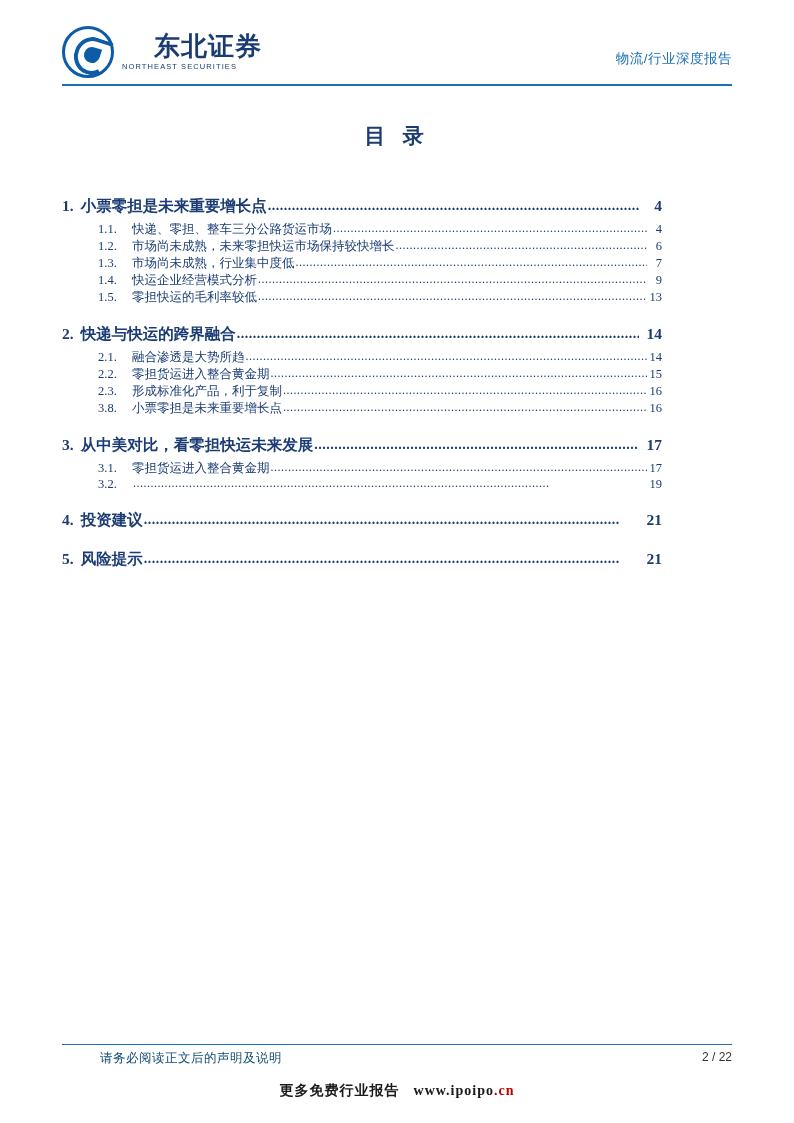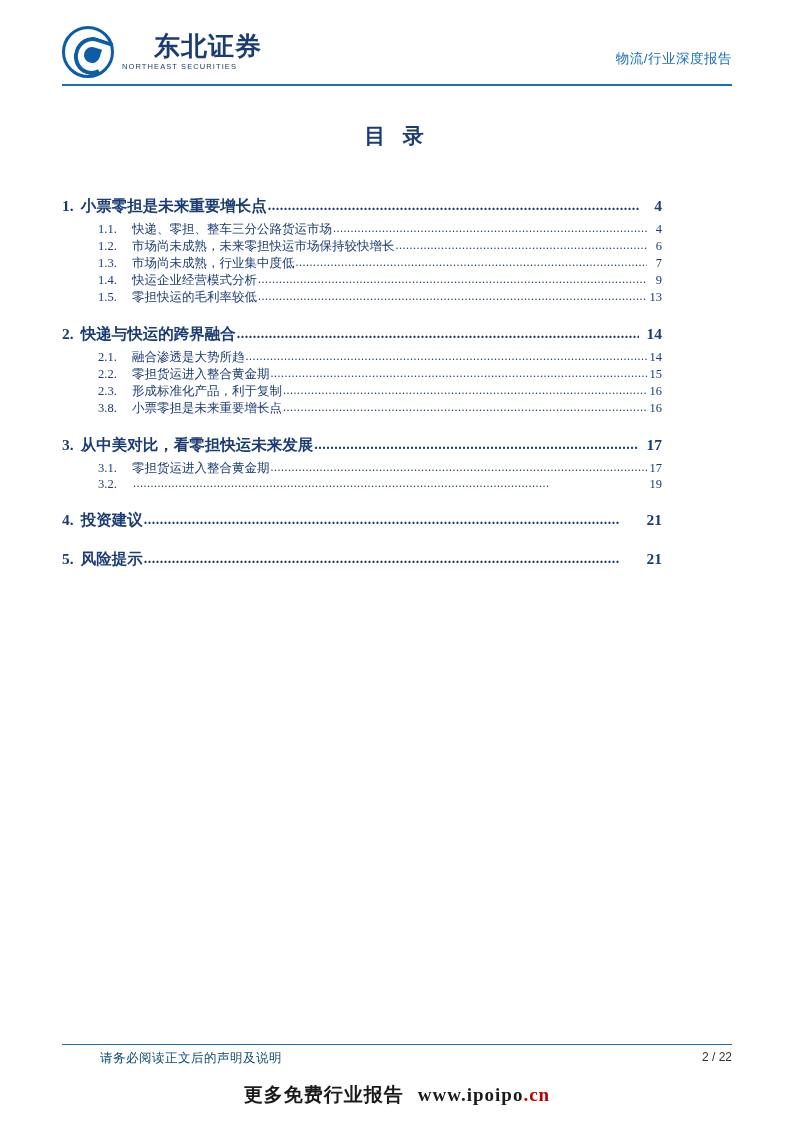--- a/index.html
+++ b/index.html
@@ -201,21 +201,21 @@
     font-size: 12px;
     color: #333333;
   }
   .watermark {
     position: absolute;
     left: 0;
     top: 1082px;
     width: 794px;
     text-align: center;
     font-family: "Liberation Serif", serif;
-    font-size: 19px;
+    font-size: 14px;
     font-weight: bold;
     color: #1a1a1a;
     letter-spacing: 1px;
   }
   .watermark .url {
     color: #1a1a1a;
     margin-left: 14px;
   }
   .watermark .url .cn { color: #c00000; }
 </style>

